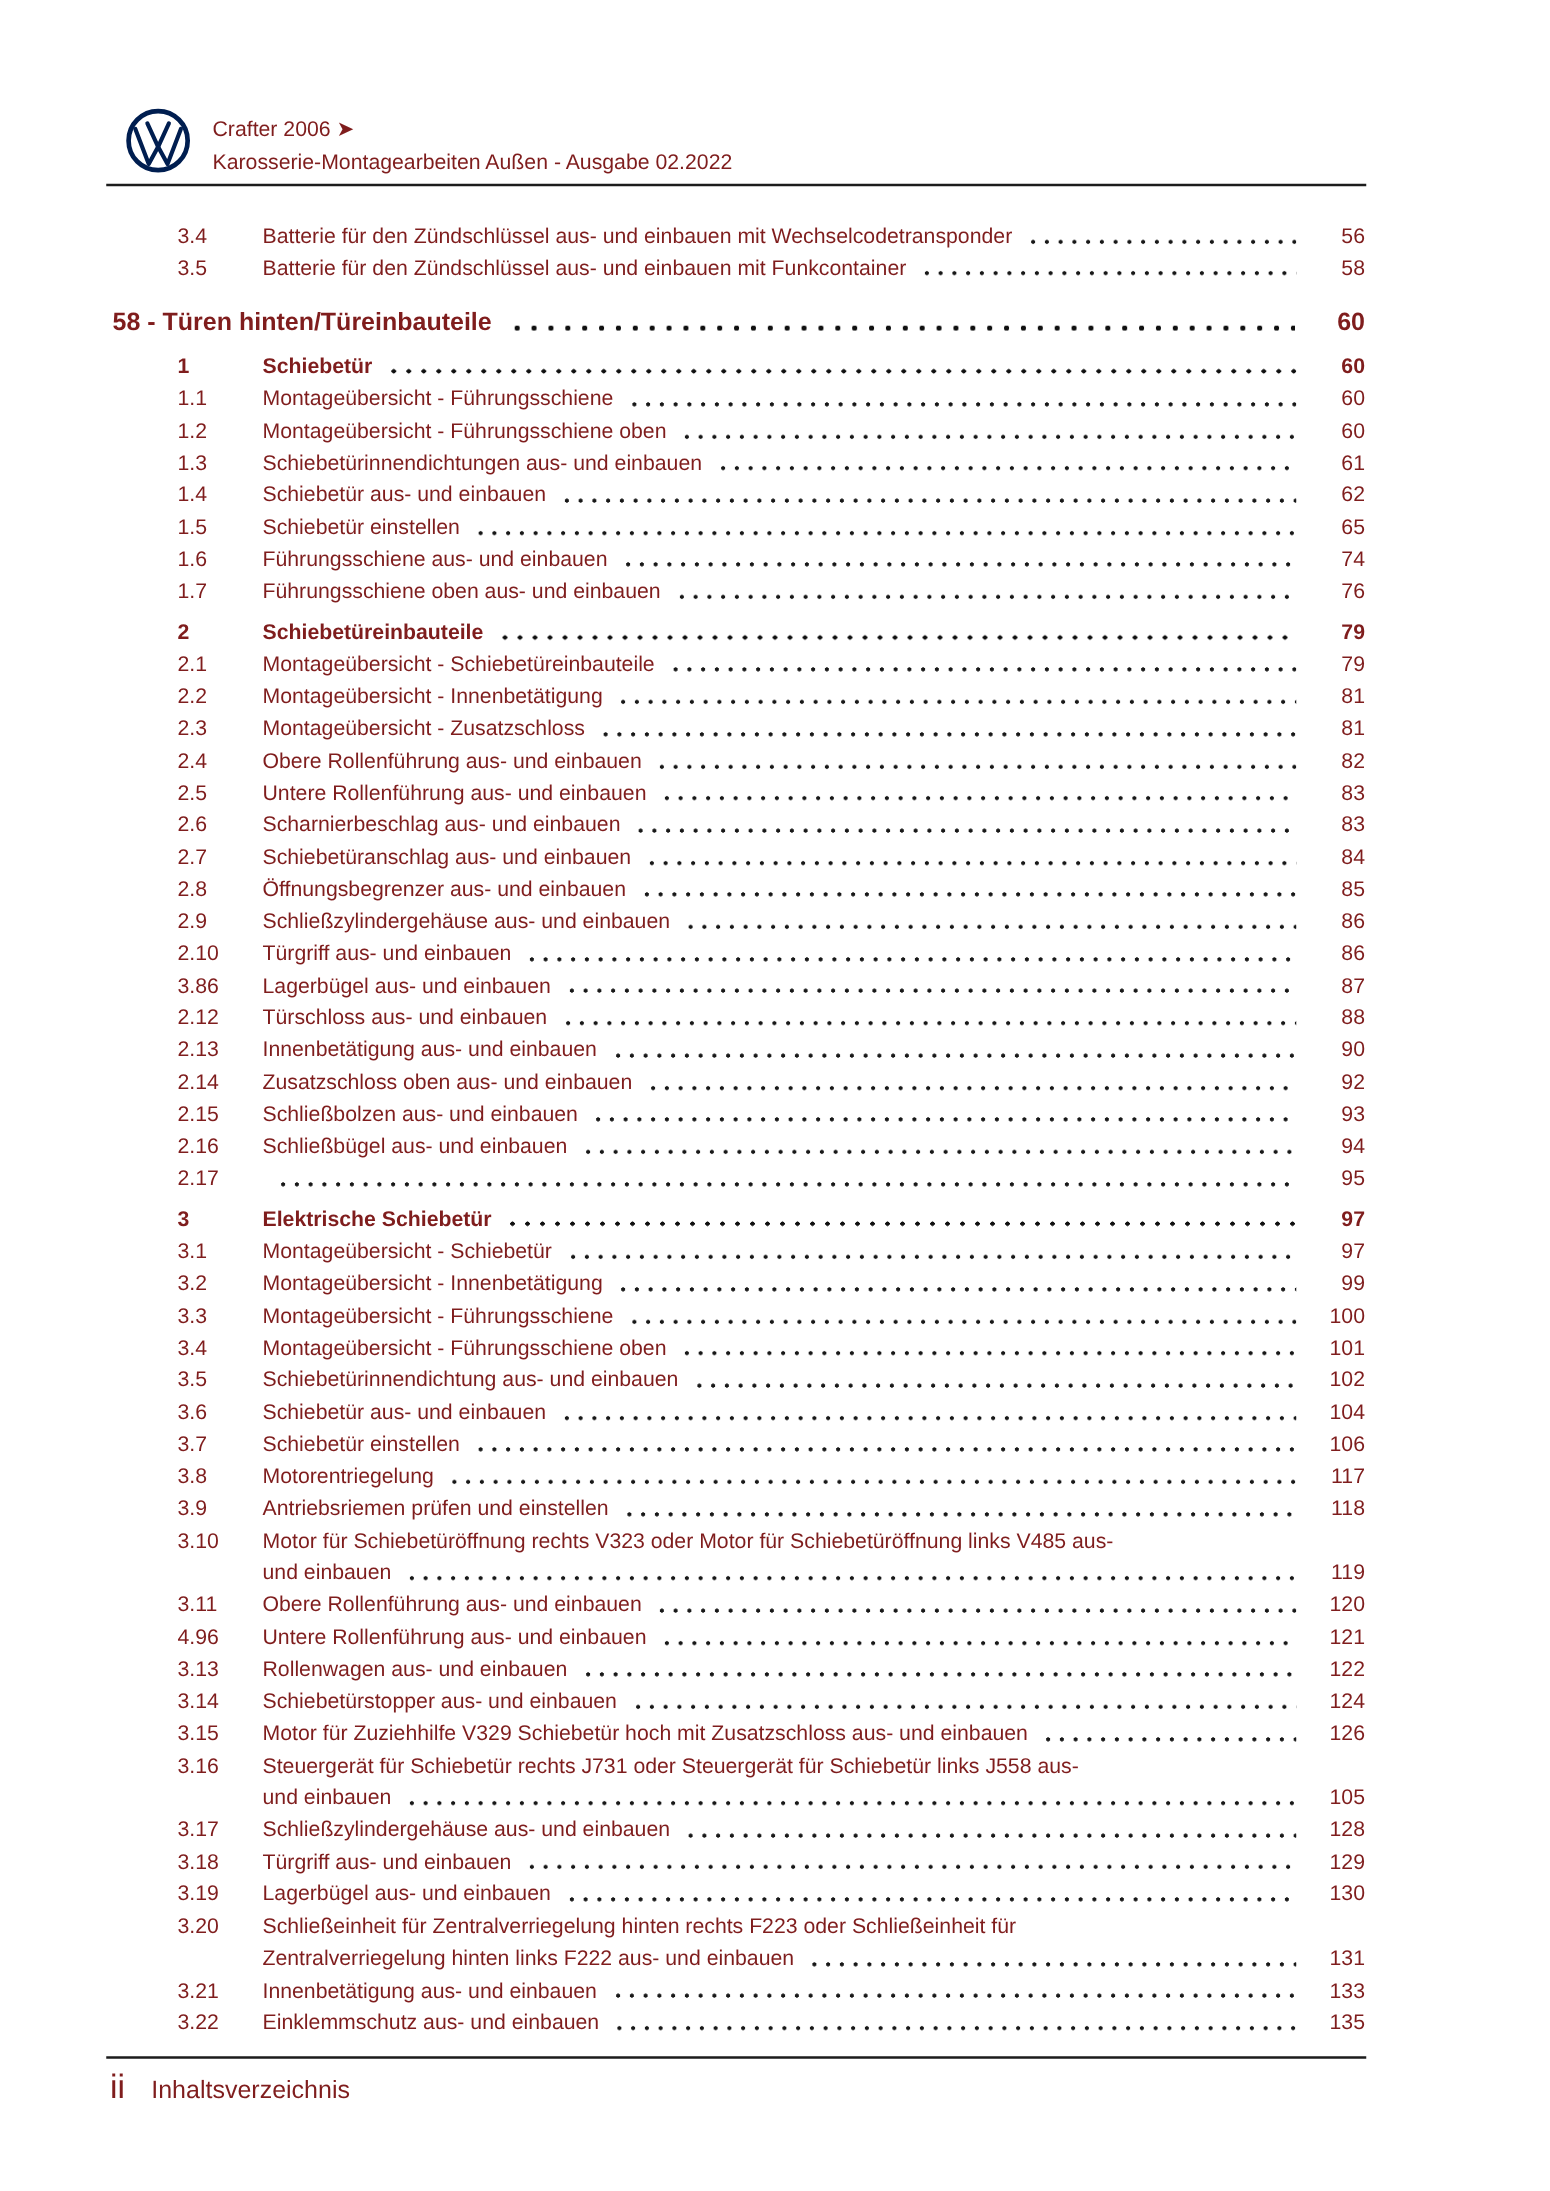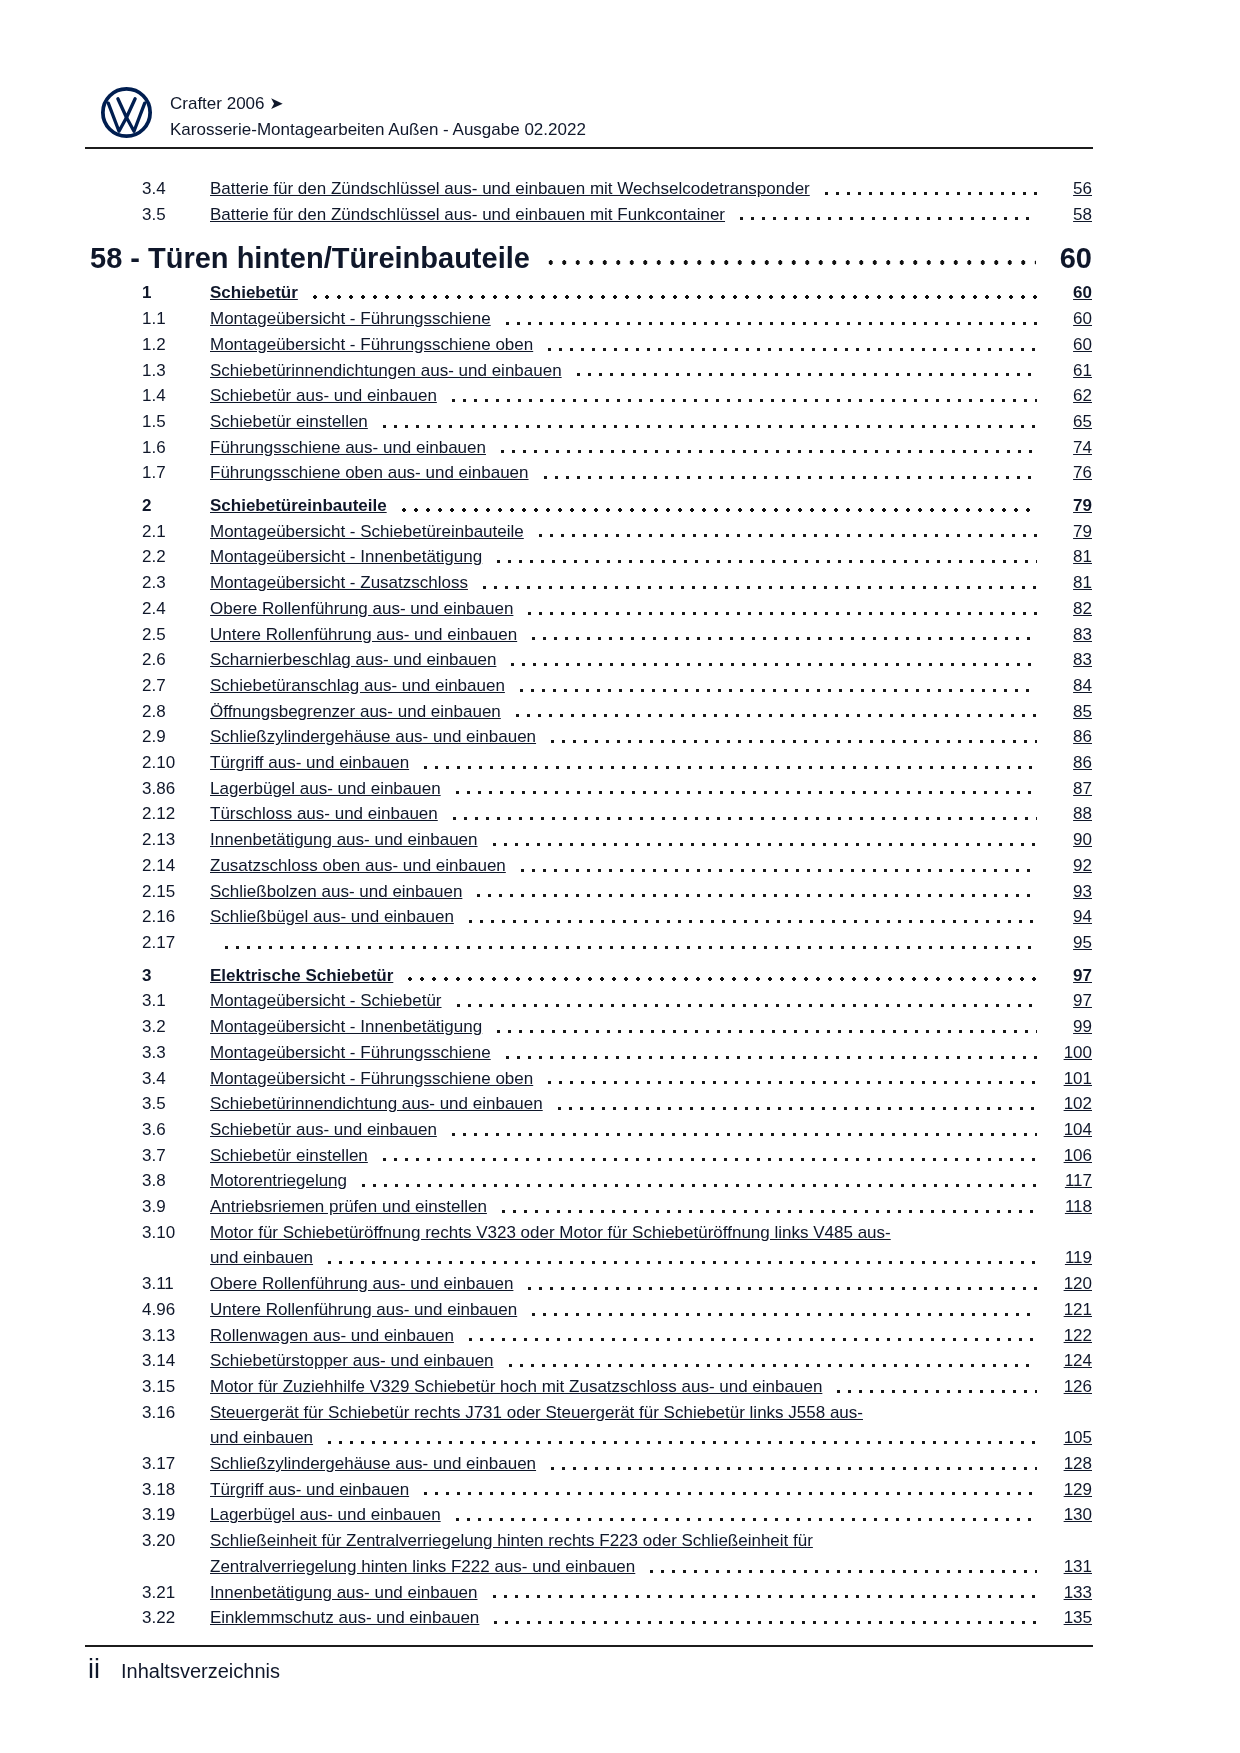--- a/index.html
+++ b/index.html
@@ -2,21 +2,21 @@
 <html lang="de"><head>
 <meta charset="utf-8">
 <style>
   html, body { margin: 0; padding: 0; background: #ffffff; }
   .page {
     position: relative;
     width: 1240px;
     height: 1753px;
     background: #ffffff;
     font-family: "Liberation Sans", sans-serif;
-    color: #0f172a;
+    color: #7f1d1d;
     overflow: hidden;
   }
 
   
   .header-block {
     position: absolute;
     top: 86px;
     left: 100px;
     display: flex;
     gap: 17px;
@@ -35,21 +35,21 @@
   
   .toc {
     position: absolute;
     top: 176px;
     left: 90px;
     width: 1002px;
   }
   .trow { font-size: 17px; line-height: 25.7px; }
   .trow.entry { display: flex; padding-left: 52px; }
   .num { width: 68px; flex: none; }
-  .body { flex: 1; min-width: 0; text-decoration: underline; }
+  .body { flex: 1; min-width: 0; }
   .pre-line { }
   .last-line { display: flex; }
   .t { flex: none; }
   .leader {
     flex: 1;
     min-width: 28px;
     margin: 0 9px 0 11px;
     background-image: radial-gradient(circle, #181818 1.45px, transparent 1.6px);
     background-size: 11px 5px;
     background-repeat: repeat-x;
@@ -60,21 +60,21 @@
   .trow.chapter { font-weight: bold; margin-top: 7px; }
   .trow.chapter .leader {
     background-image: radial-gradient(circle, #101010 1.8px, transparent 1.95px);
     background-size: 12px 6px;
     background-position: left calc(100% - 6px);
   }
 
   .trow.section {
     display: flex;
     font-weight: bold;
-    font-size: 29px;
+    font-size: 20px;
     line-height: 30px;
     margin-top: 16px;
     margin-bottom: 4px;
   }
   .trow.section .leader {
     margin: 0 10px 0 14px;
     background-image: radial-gradient(circle, #101010 2.1px, transparent 2.3px);
     background-size: 13.5px 7px;
     background-position: left calc(100% - 7px);
   }

